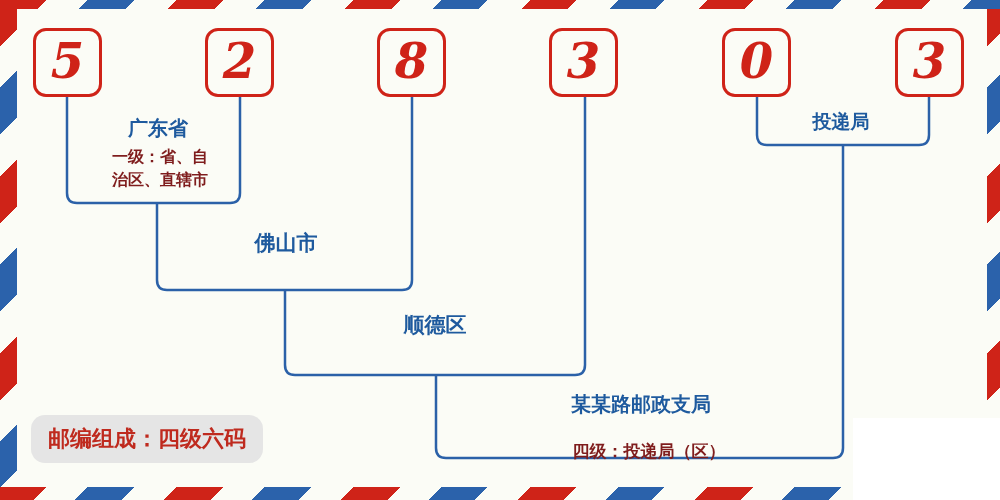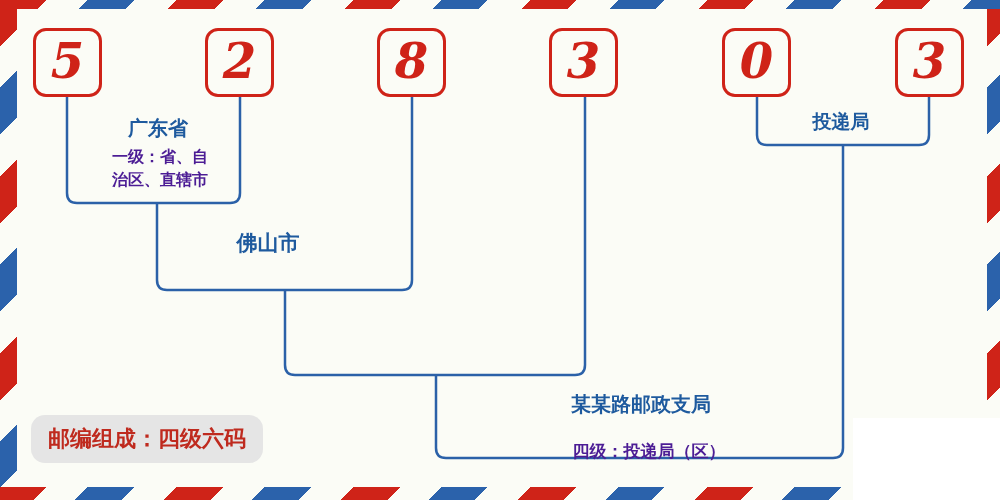--- a/index.html
+++ b/index.html
@@ -61,26 +61,26 @@
   .lvl-name {
     position: absolute;
     text-align: center;
     font-weight: bold;
     color: #1e5a9e;
   }
   .lvl-desc {
     position: absolute;
     text-align: center;
     font-weight: bold;
-    color: #4c1d95;
+    color: #7f1d1d;
     white-space: pre-line;
   }
   .g1-name { left: 58px;  top: 115px; width: 200px; font-size: 20px; }
   .g1-desc { left: 60px;  top: 145px; width: 200px; font-size: 16px; line-height: 23px; }
-  .g2-name { left: 168px; top: 229px; width: 200px; font-size: 21px; }
+  .g2-name { left: 186px; top: 229px; width: 200px; font-size: 21px; }
   .g2-desc { left: 188px; top: 255px; width: 200px; font-size: 16px; }
   .g3-name { left: 335px; top: 311px; width: 200px; font-size: 21px; }
   .g3-desc { left: 317px; top: 343px; width: 240px; font-size: 16px; }
   .g4-name { left: 741px; top: 109px; width: 200px; font-size: 19px; }
   .g5-name { left: 521px; top: 391px; width: 240px; font-size: 20px; }
   .g5-desc { left: 519px; top: 426px; width: 260px; font-size: 17px; margin-top: 14px; }
 
   
   .badge {
     position: absolute;
@@ -148,20 +148,21 @@
   <div class="digit-box d6">
     <span class="digit">3</span>
   </div>
 
   <div class="lvl-name g1-name">广东省</div>
   <div class="lvl-desc g1-desc">一级：省、自
 治区、直辖市</div>
 
   <div class="lvl-name g2-name">佛山市</div>
 
+  <div class="lvl-name g3-name">顺德区</div>
 
   <div class="lvl-name g4-name">投递局</div>
 
   <div class="lvl-name g5-name">某某路邮政支局</div>
   <div class="lvl-desc g5-desc">四级：投递局（区）</div>
 
   <div class="badge">
     <span>邮编组成：四级六码</span>
   </div>
 

